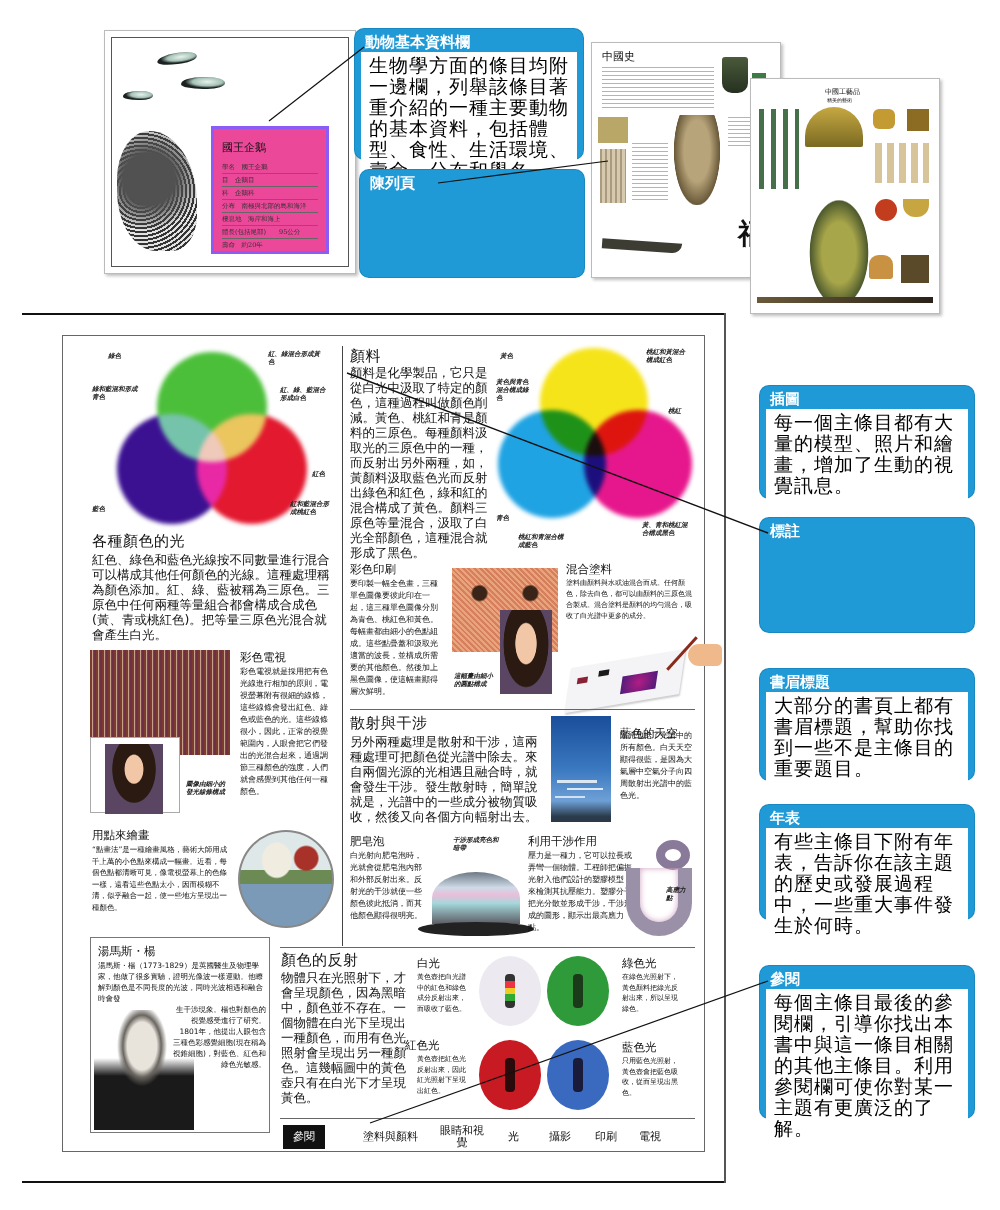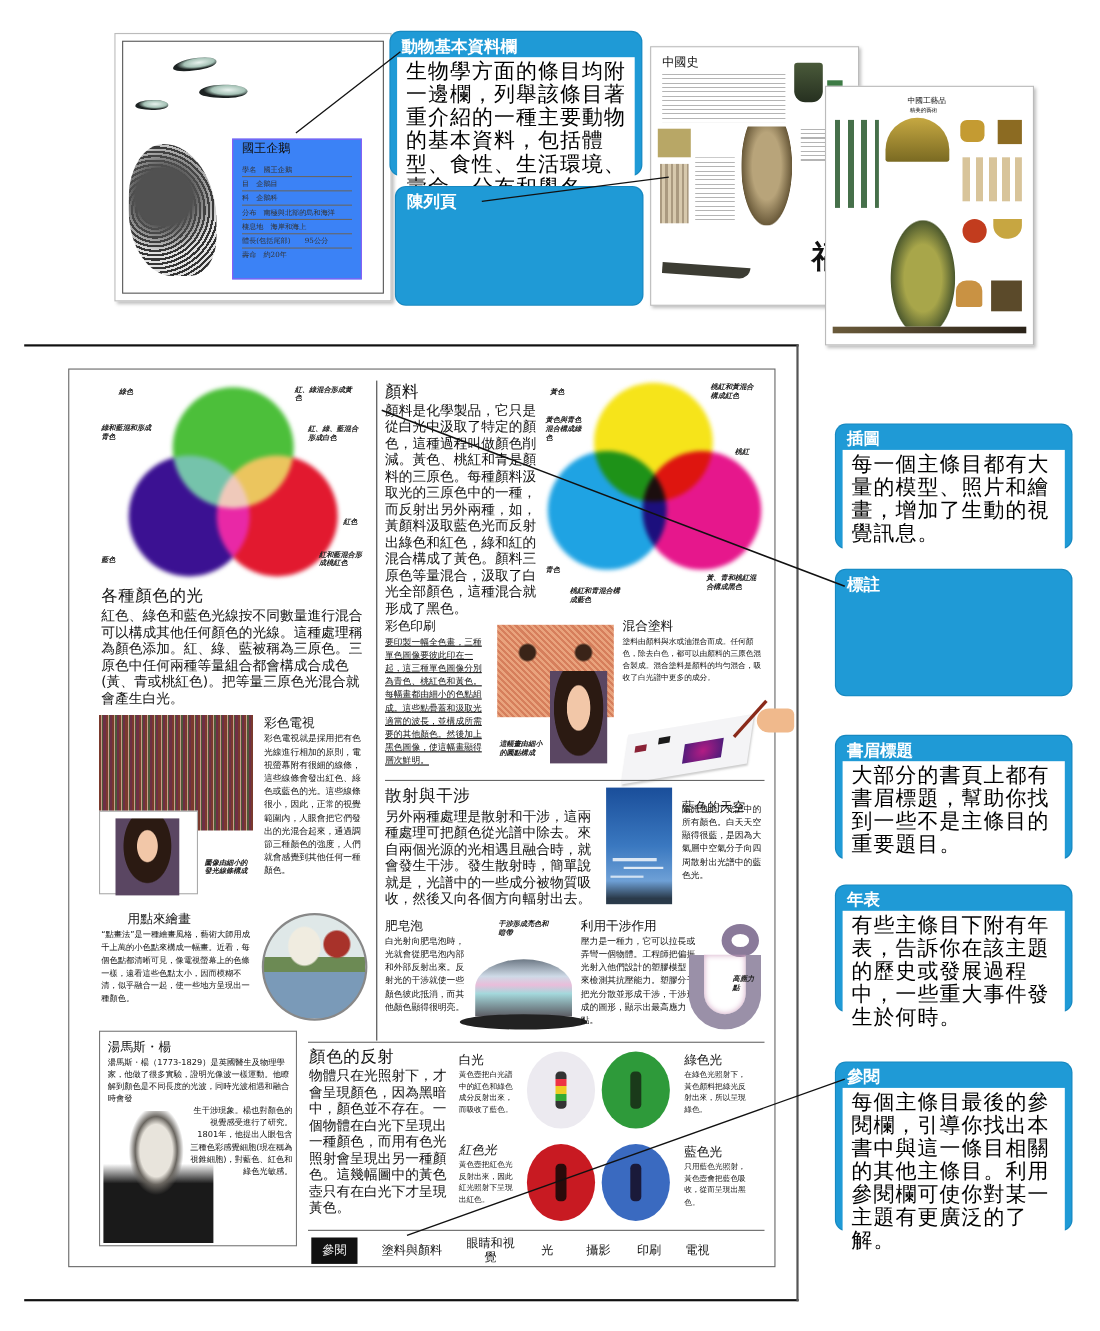--- a/index.html
+++ b/index.html
@@ -35,21 +35,21 @@
   
   .thumb {
     position: absolute; background: #fff;
     border: 1px solid #bbb;
     box-shadow: 2px 2px 3px rgba(0,0,0,0.25);
   }
   .thumb .inner { position: absolute; inset: 6px; border: 1px solid #555; }
 
   .penguin { position: absolute; background: radial-gradient(ellipse at 60% 40%, #e8f2ee 0%, #a5c2b6 40%, #1c2222 60%); border-radius: 50% 40% 40% 50% / 60% 50% 50% 40%; }
 
-  .info-card { position: absolute; border: 1px solid #8b5cf6; background: #3b82f6; padding: 0 8px; }
+  .info-card { position: absolute; border: 3px solid #8b5cf6; background: #ec4899; padding: 11px 8px; }
   .info-card .title { font-family: "DejaVu Serif", serif; font-size: 11px; margin-bottom: 6px; }
   .info-card .row { font-family: "DejaVu Serif", serif; font-size: 6.5px; line-height: 12px; border-bottom: 1px solid #666; color:#333; white-space: nowrap; }
   .info-card .row:last-child { border-bottom: none; }
 
   .mini-text { position:absolute; background: repeating-linear-gradient(180deg, #777 0 1px, transparent 1px 4px); opacity: .55; }
 
   
   .frame-top { position:absolute; left: 22px; top: 313px; width: 704px; height: 2px; background:#111; }
   .frame-bot { position:absolute; left: 22px; top: 1181px; width: 704px; height: 2px; background:#111; }
   .frame-right { position:absolute; left: 724px; top: 313px; width: 2px; height: 870px; background:#555; }
@@ -184,21 +184,21 @@
 </div>
 <div class="lbl" style="left:500px; top:352px;">黃色</div>
 <div class="lbl" style="left:496px; top:378px; width:34px;">黃色與青色混合構成綠色</div>
 <div class="lbl" style="left:646px; top:348px; width:44px;">桃紅和黃混合構成紅色</div>
 <div class="lbl" style="left:668px; top:407px;">桃紅</div>
 <div class="lbl" style="left:496px; top:514px;">青色</div>
 <div class="lbl" style="left:518px; top:533px; width:46px;">桃紅和青混合構成藍色</div>
 <div class="lbl" style="left:642px; top:521px; width:48px;">黃、青和桃紅混合構成黑色</div>
 
 <div class="abs h-mid" style="left:350px; top:562px;">彩色印刷</div>
-<div class="abs t-small" style="left:350px; top:578px; width:94px;text-decoration:underline;">要印製一幅全色畫，三種單色圖像要彼此印在一起，這三種單色圖像分別為青色、桃紅色和黃色。每幅畫都由細小的色點組成。這些點疊蓋和汲取光適當的波長，並構成所需要的其他顏色。然後加上黑色圖像，使這幅畫顯得層次鮮明。</div>
+<div class="abs t-small" style="left:350px; top:578px; width:94px;">要印製一幅全色畫，三種單色圖像要彼此印在一起，這三種單色圖像分別為青色、桃紅色和黃色。每幅畫都由細小的色點組成。這些點疊蓋和汲取光適當的波長，並構成所需要的其他顏色。然後加上黑色圖像，使這幅畫顯得層次鮮明。</div>
 <div class="abs" style="left:452px; top:568px; width:106px; height:84px; background: radial-gradient(circle at 26% 30%, #3a2418 0 7%, transparent 9%), radial-gradient(circle at 74% 30%, #3a2418 0 7%, transparent 9%), repeating-linear-gradient(45deg, #e9a37d 0 2px, #d67f5c 2px 4px);"></div>
 <div class="abs" style="left:500px; top:610px; width:52px; height:84px; background: radial-gradient(ellipse at 50% 40%, #f2c7a8 0 28%, #2b1a12 30% 60%, #5a4662 62%);"></div>
 <div class="lbl" style="left:454px; top:672px; width:40px;">這幅畫由細小的圓點構成</div>
 
 <div class="abs h-mid" style="left:566px; top:562px;">混合塗料</div>
 <div class="abs t-small" style="left:566px; top:578px; width:128px; font-size:7px; line-height:11px;">塗料由顏料與水或油混合而成。任何顏色，除去白色，都可以由顏料的三原色混合製成。混合塗料是顏料的均勻混合，吸收了白光譜中更多的成分。</div>
 <div class="abs" style="left:570px; top:658px; width:110px; height:46px; background:#f4f4f6; transform:skewX(-18deg) rotate(-10deg); box-shadow:1px 2px 2px rgba(0,0,0,.2);">
   <div style="position:absolute; left:8px; top:12px; width:10px; height:6px; background:#8a2236;"></div>
   <div style="position:absolute; left:28px; top:8px; width:10px; height:6px; background:#1a1a1a;"></div>
   <div style="position:absolute; left:52px; top:18px; width:34px; height:18px; background:radial-gradient(circle,#b31c84,#4b1c7a);"></div>
@@ -211,21 +211,21 @@
 <div class="divider-h" style="left:350px; top:709px; width:345px;"></div>
 
 <div class="abs" style="left:90px; top:650px; width:140px; height:105px; background:repeating-linear-gradient(90deg,#7a3a2e 0 2px,#c7a08a 2px 3px,#4d5a3a 3px 4px,#6e3045 4px 6px);"></div>
 <div class="abs" style="left:90px; top:737px; width:90px; height:76px; background:#fff; border:1px solid #aaa;">
   <div style="position:absolute; left:14px; top:6px; width:58px; height:70px; background:radial-gradient(ellipse at 50% 36%, #f2c7a8 0 22%, #2b1a12 24% 52%, #5a4662 54%);"></div>
 </div>
 <div class="lbl" style="left:186px; top:780px; width:44px;">圖像由細小的發光線條構成</div>
 <div class="abs h-mid" style="left:240px; top:650px;">彩色電視</div>
 <div class="abs t-small" style="left:240px; top:666px; width:92px;">彩色電視就是採用把有色光線進行相加的原則，電視螢幕附有很細的線條，這些線條會發出紅色、綠色或藍色的光。這些線條很小，因此，正常的視覺範圍內，人眼會把它們發出的光混合起來，通過調節三種顏色的強度，人們就會感覺到其他任何一種顏色。</div>
 
-<div class="abs h-mid" style="left:92px; top:828px;margin-left:24px;">用點來繪畫</div>
+<div class="abs h-mid" style="left:92px; top:828px;">用點來繪畫</div>
 <div class="abs t-small" style="left:92px; top:844px; width:142px; font-size:7.5px; line-height:11.5px;">“點畫法”是一種繪畫風格，藝術大師用成千上萬的小色點來構成一幅畫。近看，每個色點都清晰可見，像電視螢幕上的色條一樣，遠看這些色點太小，因而模糊不清，似乎融合一起，使一些地方呈現出一種顏色。</div>
 <div class="abs" style="left:238px; top:830px; width:96px; height:98px; border-radius:50%; border:2px solid #888; background: radial-gradient(ellipse at 40% 30%, #f0ece0 0 18%, transparent 20%), radial-gradient(ellipse at 72% 28%, #a8322a 0 12%, transparent 14%), linear-gradient(#dfe8e8 0 40%, #6c8a54 40% 55%, #7a9ab8 55%);"></div>
 
 <div class="abs h-big" style="left:350px; top:714px;">散射與干涉</div>
 <div class="abs t-big" style="left:350px; top:734px; width:198px;">另外兩種處理是散射和干涉，這兩種處理可把顏色從光譜中除去。來自兩個光源的光相遇且融合時，就會發生干涉。發生散射時，簡單說就是，光譜中的一些成分被物質吸收，然後又向各個方向輻射出去。</div>
 <div class="abs" style="left:551px; top:716px; width:60px; height:106px; background: linear-gradient(#1a4e9a 0%, #3a78c0 50%, #6ea0d6 80%, #2a3a4a 95%);">
   <div style="position:absolute; left:6px; top:64px; width:40px; height:3px; background:#fff; opacity:.8;"></div>
   <div style="position:absolute; left:16px; top:72px; width:36px; height:2px; background:#fff; opacity:.8;"></div>
   <div style="position:absolute; left:4px; top:80px; width:30px; height:2px; background:#fff; opacity:.7;"></div>
 </div>
@@ -262,35 +262,35 @@
 <div class="abs t-small" style="left:417px; top:972px; width:54px; font-size:7px; line-height:10.5px;">黃色壺把白光譜中的紅色和綠色成分反射出來，而吸收了藍色。</div>
 <div class="abs" style="left:479px; top:956px; width:62px; height:70px; border-radius:50%; background:#eceaf0;">
     <div style="position:absolute; left:26px; top:18px; width:10px; height:34px; background:linear-gradient(#333 0 20%, #e34 20% 40%, #ec2 40% 60%, #3a3 60% 80%, #333 80%); border-radius:4px;"></div>
   </div>
 <div class="abs" style="left:547px; top:956px; width:62px; height:70px; border-radius:50%; background:#2e9a3a;">
     <div style="position:absolute; left:26px; top:18px; width:10px; height:34px; background:#1a3a1a; border-radius:4px;"></div>
   </div>
 <div class="abs h-mid" style="left:622px; top:956px;">綠色光</div>
 <div class="abs t-small" style="left:622px; top:972px; width:56px; font-size:7px; line-height:10.5px;">在綠色光照射下，黃色顏料把綠光反射出來，所以呈現綠色。</div>
 
-<div class="abs h-mid" style="left:417px; top:1038px;font-style:italic;">紅色光</div>
+<div class="abs h-mid" style="left:405px; top:1038px;">紅色光</div>
 <div class="abs t-small" style="left:417px; top:1054px; width:54px; font-size:7px; line-height:10.5px;">黃色壺把紅色光反射出來，因此紅光照射下呈現出紅色。</div>
 <div class="abs" style="left:479px; top:1040px; width:62px; height:70px; border-radius:50%; background:#c81a22;">
     <div style="position:absolute; left:26px; top:18px; width:10px; height:34px; background:#2a0a0a; border-radius:4px;"></div>
   </div>
 <div class="abs" style="left:547px; top:1040px; width:62px; height:70px; border-radius:50%; background:#3a6ac0;">
     <div style="position:absolute; left:26px; top:18px; width:10px; height:34px; background:#1a1a3a; border-radius:4px;"></div>
   </div>
 <div class="abs h-mid" style="left:622px; top:1040px;">藍色光</div>
 <div class="abs t-small" style="left:622px; top:1056px; width:62px; font-size:7px; line-height:10.5px;">只用藍色光照射，黃色壺會把藍色吸收，從而呈現出黑色。</div>
 
 <div class="divider-h" style="left:280px; top:1118px; width:415px;"></div>
 <div class="nav" style="left:283px; width:420px;">
   <div class="item active">參閱</div>
-  <div class="item" style="margin-left:22px;">塗料與顏料</div>
+  <div class="item" style="margin-left:38px;">塗料與顏料</div>
   <div class="item" style="margin-left:22px; width:44px;">眼睛和視覺</div>
   <div class="item" style="margin-left:24px;">光</div>
   <div class="item" style="margin-left:30px;">攝影</div>
   <div class="item" style="margin-left:24px;">印刷</div>
   <div class="item" style="margin-left:22px;">電視</div>
 </div>
 
 <svg class="lines" width="1000" height="1210">
   <line x1="269" y1="121" x2="364" y2="47" stroke="#111" stroke-width="1.2"></line>
   <line x1="438" y1="183" x2="608" y2="161" stroke="#111" stroke-width="1.2"></line>

